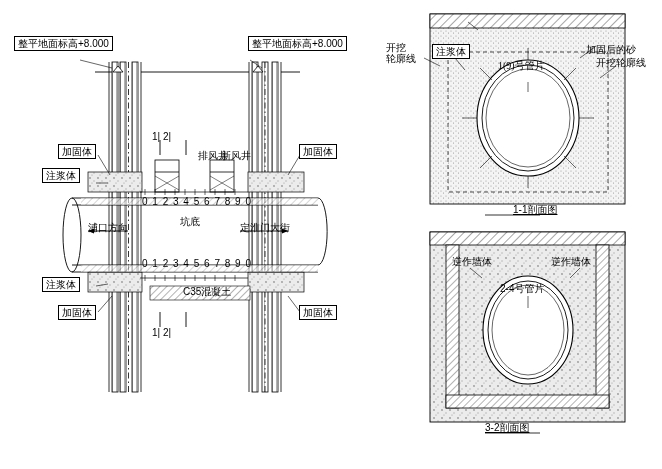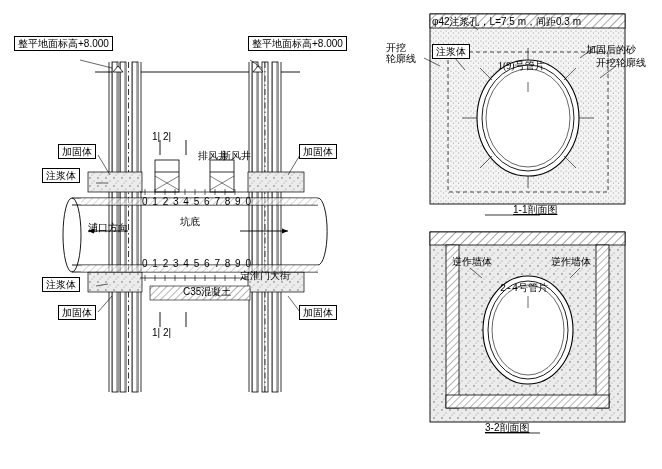--- a/index.html
+++ b/index.html
@@ -224,31 +224,30 @@
   <div class="lbl" style="left:152px;top:327px;">1| 2|</div>
 
   <div class="lbl" style="left:170px;top:150px;width:12px;margin-left:28px;">排风井</div>
   <div class="lbl" style="left:221px;top:150px;width:12px;">新风井</div>
 
   <div class="lbl" style="left:142px;top:196px;letter-spacing:1px;">0 1 2 3 4 5 6 7 8 9 0</div>
   <div class="lbl" style="left:142px;top:258px;letter-spacing:1px;">0 1 2 3 4 5 6 7 8 9 0</div>
 
   <div class="lbl" style="left:88px;top:222px;">浦口方向</div>
   <div class="lbl" style="left:180px;top:216px;">坑底</div>
-  <div class="lbl" style="left:240px;top:222px;margin-top:48px;">定淮门大街</div>
+  <div class="lbl" style="left:240px;top:222px;">定淮门大街</div>
 
   <div class="lbl" style="left:158px;top:286px;margin-left:25px;">C35混凝土</div>
 
-  <div class="lbl" style="left:432px;top:16px;">φ42注浆孔，L=7.5 m，间距0.3 m</div>
   <div class="lbl" style="left:386px;top:42px;white-space:pre;">开挖
 轮廓线</div>
   <div class="lbl box" style="left:432px;top:44px;">注浆体</div>
   <div class="lbl" style="left:562px;top:44px;padding-left:24px;">加固后的砂</div>
   <div class="lbl" style="left:596px;top:57px;">开挖轮廓线</div>
   <div class="lbl" style="left:498px;top:60px;font-family:Liberation Serif, serif;">1(9)号管片</div>
   <div class="lbl ul" style="left:485px;top:204px;margin-left:28px;">1-1剖面图</div>
 
   <div class="lbl" style="left:452px;top:256px;">逆作墙体</div>
   <div class="lbl" style="left:551px;top:256px;">逆作墙体</div>
-  <div class="lbl" style="left:500px;top:283px;font-family:Liberation Mono, monospace;">2-4号管片</div>
+  <div class="lbl" style="left:500px;top:283px;">2-4号管片</div>
   <div class="lbl ul" style="left:485px;top:422px;">3-2剖面图</div>
 
 </div>
 
 </body></html>

